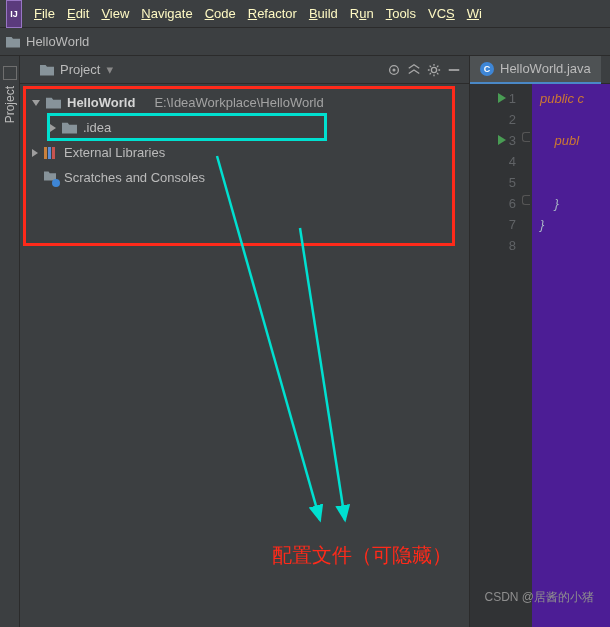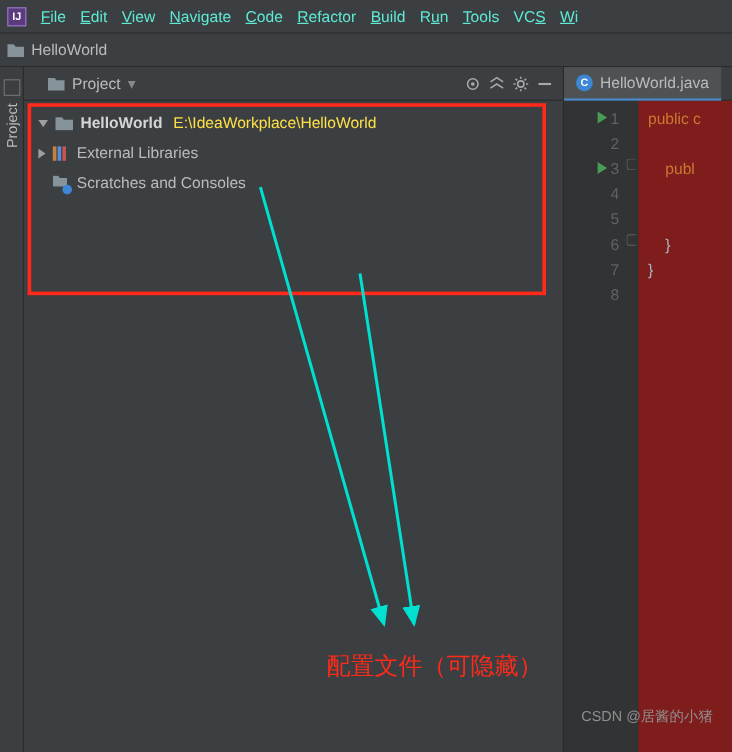--- a/index.html
+++ b/index.html
@@ -1,22 +1,22 @@
 <!DOCTYPE html>
 <html><head>
 <meta charset="utf-8">
 <style>
   * { box-sizing: border-box; margin: 0; padding: 0; font-family: "Segoe UI", Arial, sans-serif; }
   html, body { width: 610px; height: 627px; background: #3c3f41; color: #bbbbbb; font-size: 13px; overflow: hidden; }
   .root { position: relative; width: 610px; height: 627px; }
 
   
   .menubar { display: flex; align-items: center; height: 28px; background: #3c3f41; border-bottom: 1px solid #2b2b2b; padding: 0 6px; gap: 12px; }
-  .app-icon { width: 16px; height: 16px; background: #5b3b7d; border: 1px solid #9876c4; display: flex; align-items: center; justify-content: center; font-size: 9px; font-weight: bold; color: #fff; }
-  .menu-item { color: #5eead4; cursor: default; }
+  .app-icon { width: 16px; height: 28px; background: #5b3b7d; border: 1px solid #9876c4; display: flex; align-items: center; justify-content: center; font-size: 9px; font-weight: bold; color: #fff; }
+  .menu-item { color: #fef9c3; cursor: default; }
   .menu-item u { text-decoration: underline; }
 
   
   .breadcrumb { display: flex; align-items: center; height: 28px; padding: 0 6px; gap: 6px; border-bottom: 1px solid #2b2b2b; }
   .folder-icon-sm { width: 14px; height: 12px; background: #87939a; clip-path: polygon(0 12%, 40% 12%, 50% 28%, 100% 28%, 100% 100%, 0 100%); }
 
   
   .body { display: flex; height: calc(627px - 56px); }
 
   
@@ -43,39 +43,39 @@
   .folder-icon.blue { background: #4a7ba8; }
   .file-icon { width: 12px; height: 14px; background: #a9b7c6; clip-path: polygon(0 0, 70% 0, 100% 25%, 100% 100%, 0 100%); flex-shrink:0; }
   .lib-icon { width: 14px; height: 12px; display:flex; gap:1px; }
   .lib-icon span { width:3px; background:#c9803d; }
   .lib-icon span:nth-child(2){ background:#5a8dd6; }
   .lib-icon span:nth-child(3){ background:#c75450; }
   .scratch-icon { width:14px; height:14px; position:relative; }
   .scratch-icon .f { width:12px; height:10px; background:#87939a; clip-path: polygon(0 10%, 38% 10%, 48% 28%, 100% 28%, 100% 100%, 0 100%); }
   .scratch-icon .c { position:absolute; right:-2px; bottom:-2px; width:8px; height:8px; border-radius:50%; background:#3e86d6; }
   .bold { font-weight: bold; color: #d5d5d5; }
-  .path-dim { color: #fde047; margin-left: 3px; }
+  .path-dim { color: #a3a3a3; margin-left: 13px; }
 
   
   .hl-red { position:absolute; border: 3px solid #ff2a1a; pointer-events:none; }
   .hl-cyan { position:absolute; border: 3px solid #00e0d0; pointer-events:none; }
 
   
   .editor-wrap { flex: 1; display: flex; flex-direction: column; background: #2b2b2b; }
   .editor-tabs { height: 28px; background: #3c3f41; border-bottom: 1px solid #2b2b2b; display: flex; align-items: center; }
   .editor-tab { display: flex; align-items: center; gap: 6px; padding: 0 10px; height: 28px; background: #4e5254; color: #bbbbbb; border-bottom: 2px solid #4a88c7; }
   .class-icon { width: 14px; height: 14px; border-radius: 50%; background: #3e86d6; color: #fff; font-size: 9px; font-weight: bold; display: flex; align-items: center; justify-content: center; }
   .editor-body { flex:1; display:flex; font-family: "Consolas","Courier New",monospace; font-size: 13px; }
   .gutter { width: 50px; background: #313335; color: #606366; text-align: right; padding: 4px 4px 0 0; }
   .gutter .ln { height: 21px; line-height:21px; position:relative; }
   .run-arrow { position:absolute; left: 28px; top:5px; width:0; height:0; border-top:5px solid transparent; border-bottom:5px solid transparent; border-left:8px solid #499c54; }
   .mark-col { width: 12px; background:#313335; }
   .mark-col .mk { height:21px; display:flex; align-items:center; justify-content:center; }
   .brace { width:8px; height:10px; border-left:1px solid #555; border-top:1px solid #555; border-bottom:1px solid #555; border-radius:3px 0 0 3px; }
-  .code { flex:1; background:#7f1d1d; color:#a9b7c6; padding: 4px 0 0 8px; }
+  .code { flex:1; background:#4c1d95; color:#a9b7c6; padding: 4px 0 0 8px; font-style: italic; }
   .code .cl { height:21px; line-height:21px; white-space: pre; }
   .kw { color: #cc7832; }
 
   
   .overlay { position:absolute; left:0; top:0; width:610px; height:627px; pointer-events:none; }
 
   .annotation { position:absolute; left: 272px; top: 542px; color: #ff2a1a; font-size: 20px; font-family: "Microsoft YaHei","PingFang SC",sans-serif; pointer-events:none; }
   .watermark { position:absolute; right: 16px; bottom: 21px; color: #8e8e8e; font-size: 12px; font-family: "Microsoft YaHei","PingFang SC",sans-serif; pointer-events:none; }
 </style>
 </head>
@@ -136,20 +136,26 @@
 
         <div class="hl-red" style="left:3px; top:2px; width:432px; height:160px;"></div>
 
         <div class="tree-row">
           <span class="arrow down"></span>
           <span class="folder-icon"></span>
           <span class="bold">HelloWorld</span>
           <span class="path-dim">E:\IdeaWorkplace\HelloWorld</span>
         </div>
 
+        <div class="tree-row indent1">
+          <div class="hl-cyan" style="left:-3px; top:-2px; width:280px; height:28px;"></div>
+          <span class="arrow right"></span>
+          <span class="folder-icon"></span>
+          <span>.idea</span>
+        </div>
 
 
 
 
         <div class="tree-row">
           <span class="arrow right"></span>
           <span class="lib-icon">
               <span></span>
               <span></span>
               <span></span>

